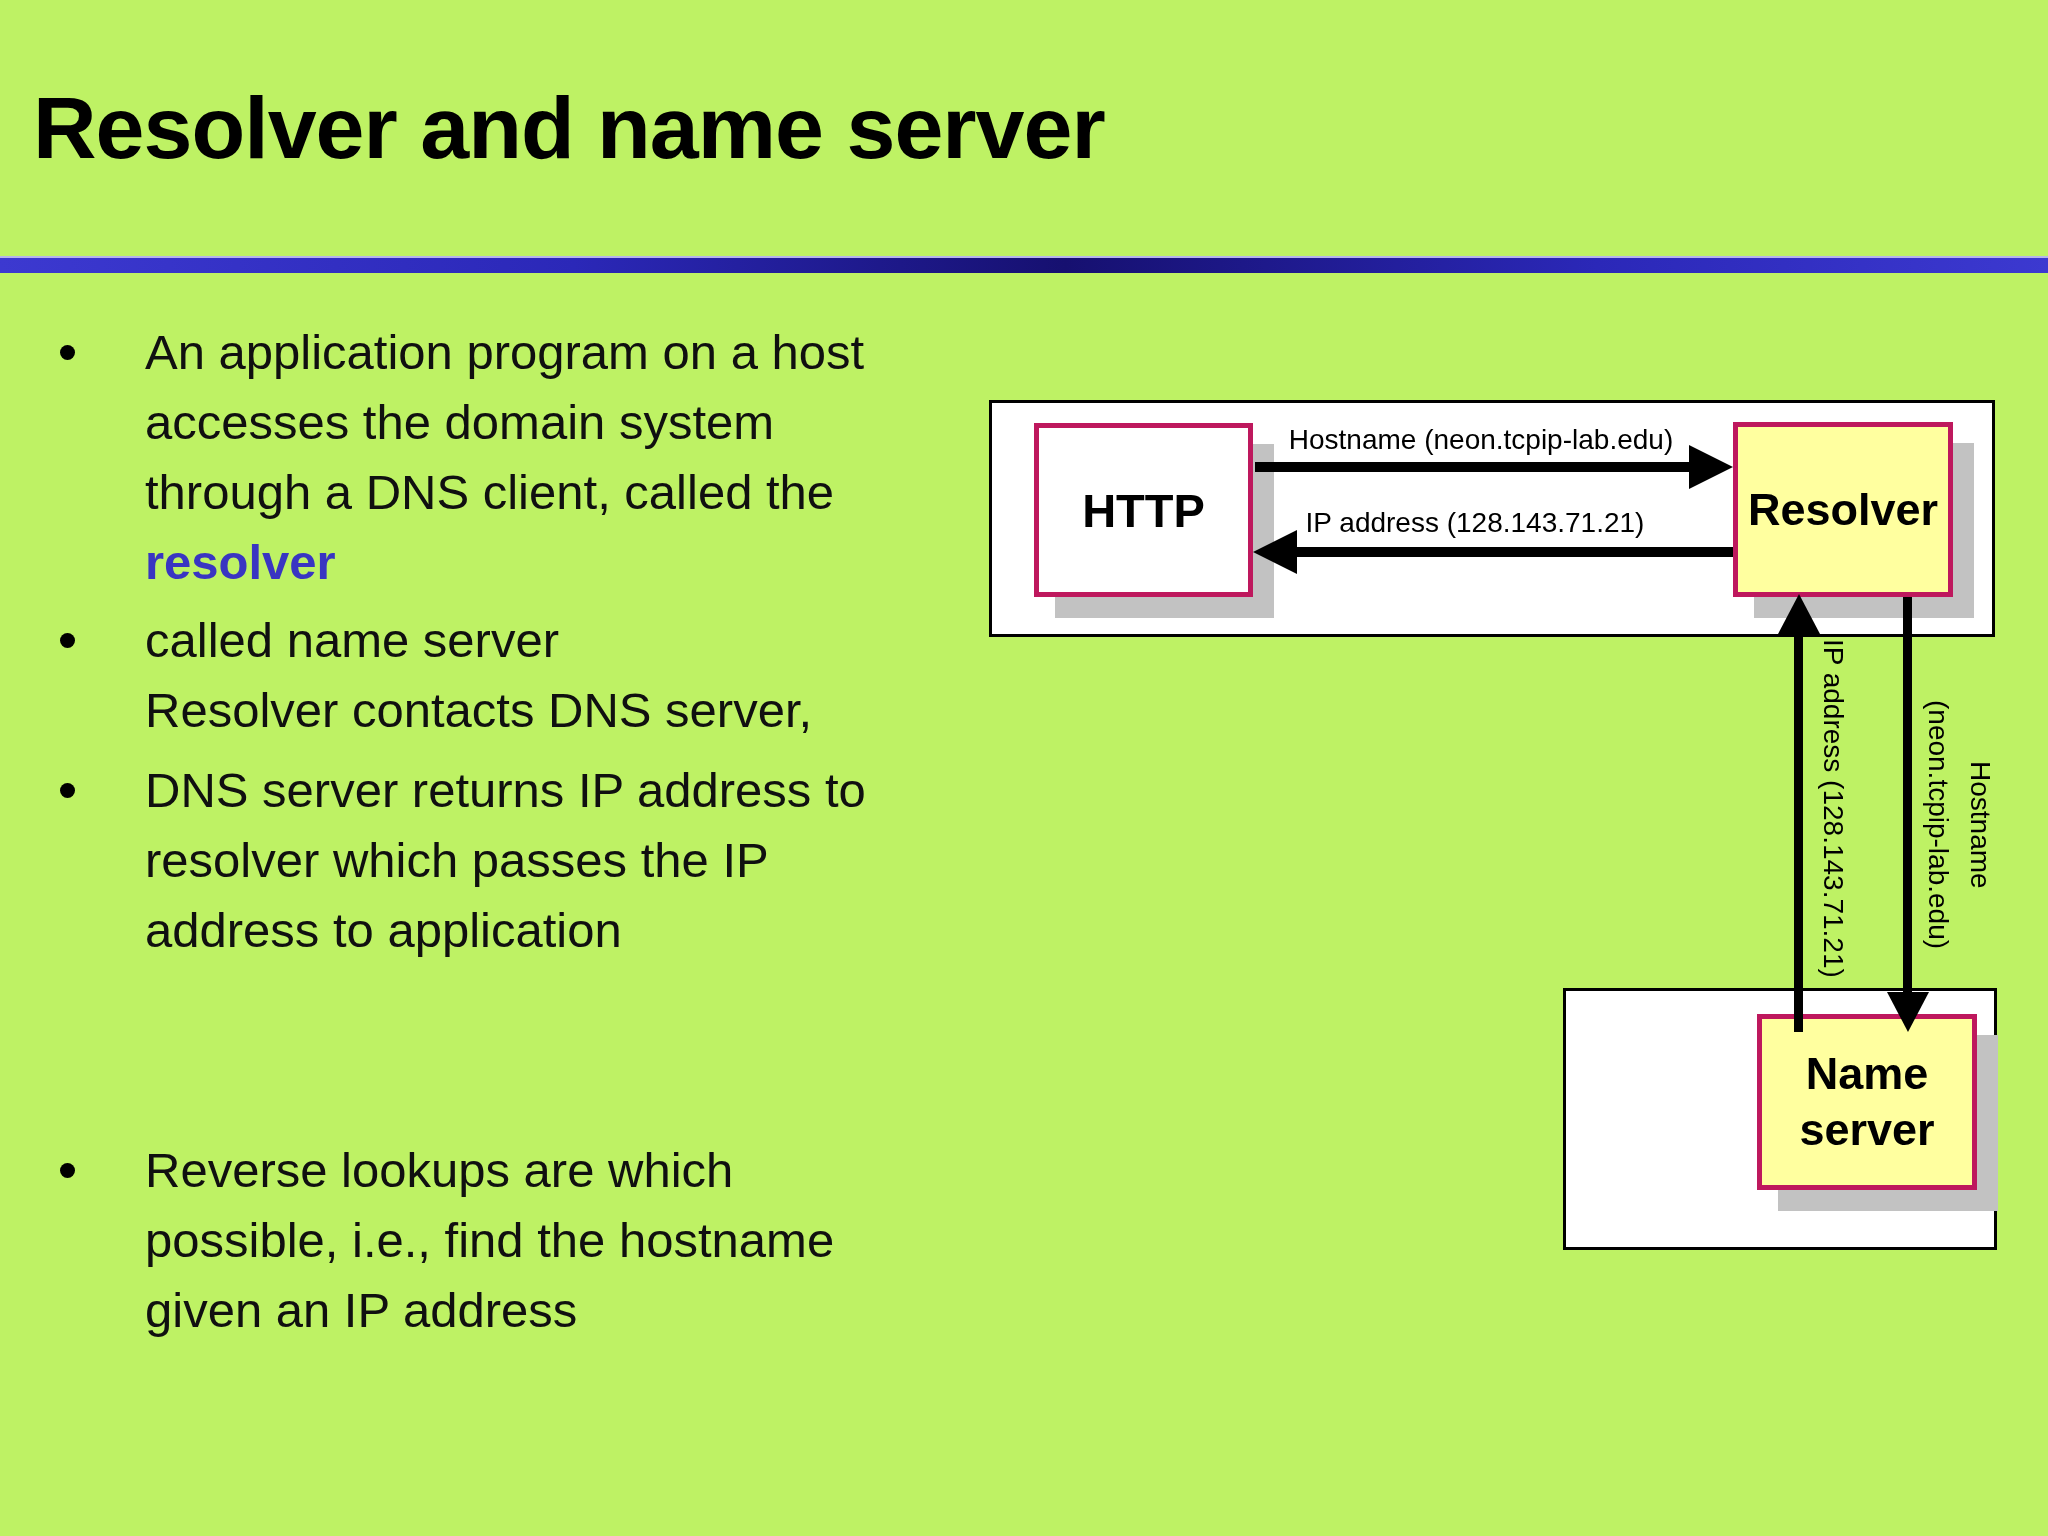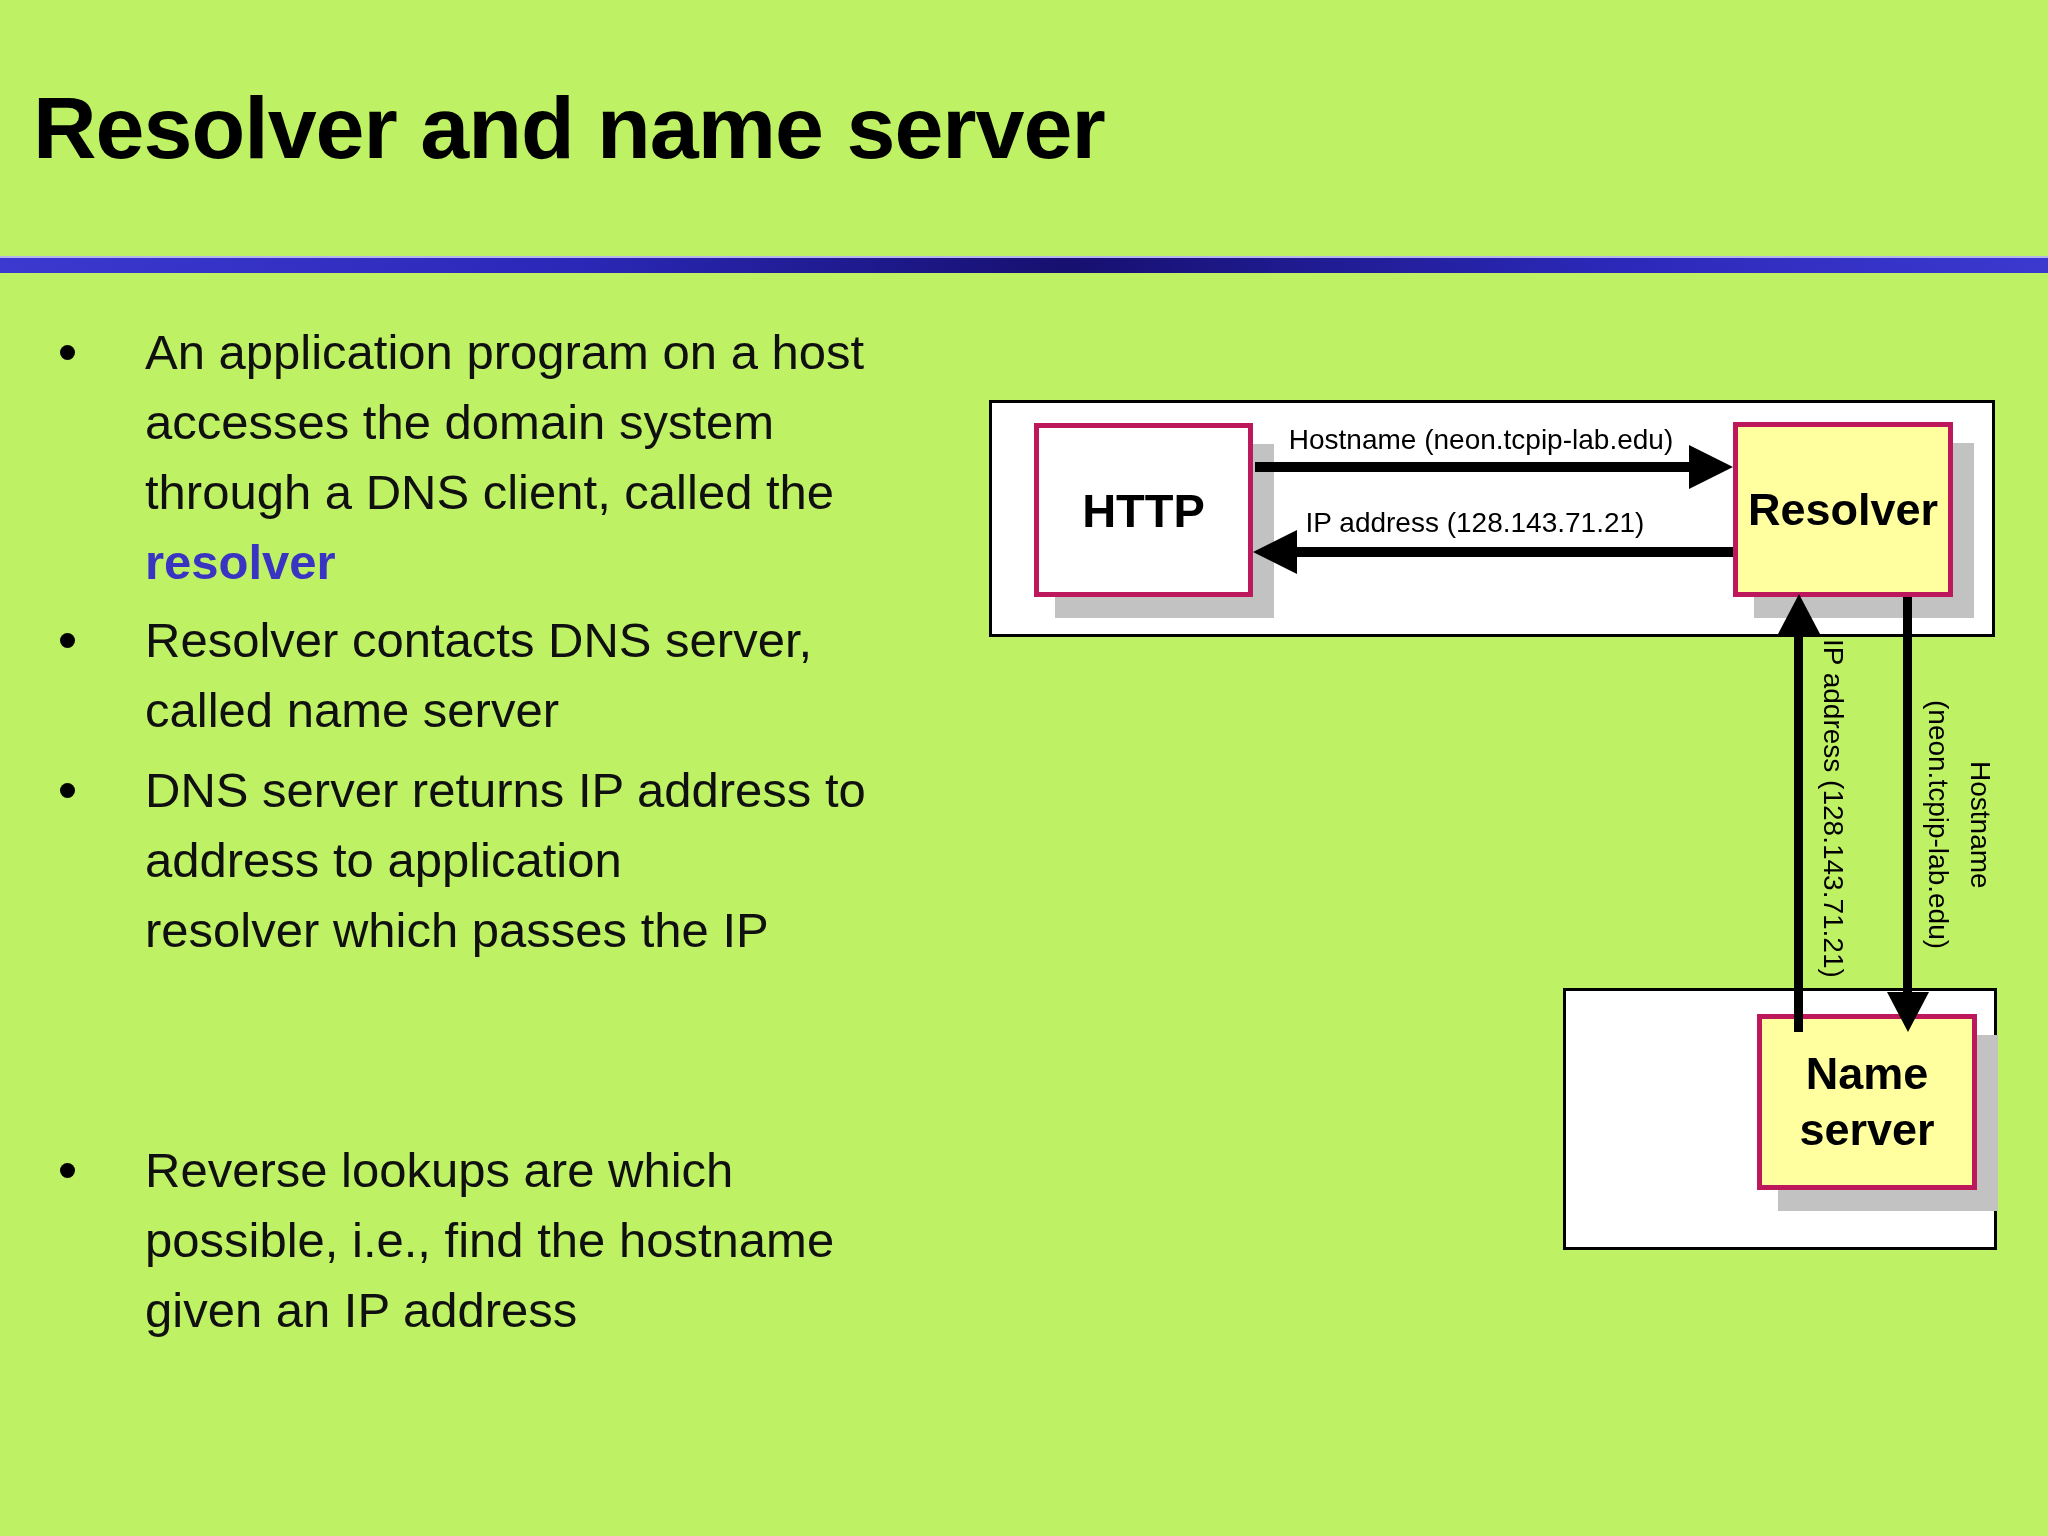--- a/index.html
+++ b/index.html
@@ -73,30 +73,30 @@
         <div class="lines">
           <div class="line"><span>An application program on a host</span></div>
           <div class="line"><span>accesses the domain system</span></div>
           <div class="line"><span>through a DNS client, called the</span></div>
           <div class="line"><span class="em">resolver</span></div>
         </div>
       </div>
       <div class="bullet b1">
         <span class="dot"></span>
         <div class="lines">
+          <div class="line"><span>called name server</span></div>
           <div class="line"><span>Resolver contacts DNS server,</span></div>
-          <div class="line"><span>called name server</span></div>
         </div>
       </div>
       <div class="bullet b2">
         <span class="dot"></span>
         <div class="lines">
           <div class="line"><span>DNS server returns IP address to</span></div>
+          <div class="line"><span>resolver which passes the IP</span></div>
           <div class="line"><span>address to application</span></div>
-          <div class="line"><span>resolver which passes the IP</span></div>
         </div>
       </div>
       <div class="bullet b3">
         <span class="dot"></span>
         <div class="lines">
           <div class="line"><span>Reverse lookups are which</span></div>
           <div class="line"><span>possible, i.e., find the hostname</span></div>
           <div class="line"><span>given an IP address</span></div>
         </div>
       </div>

